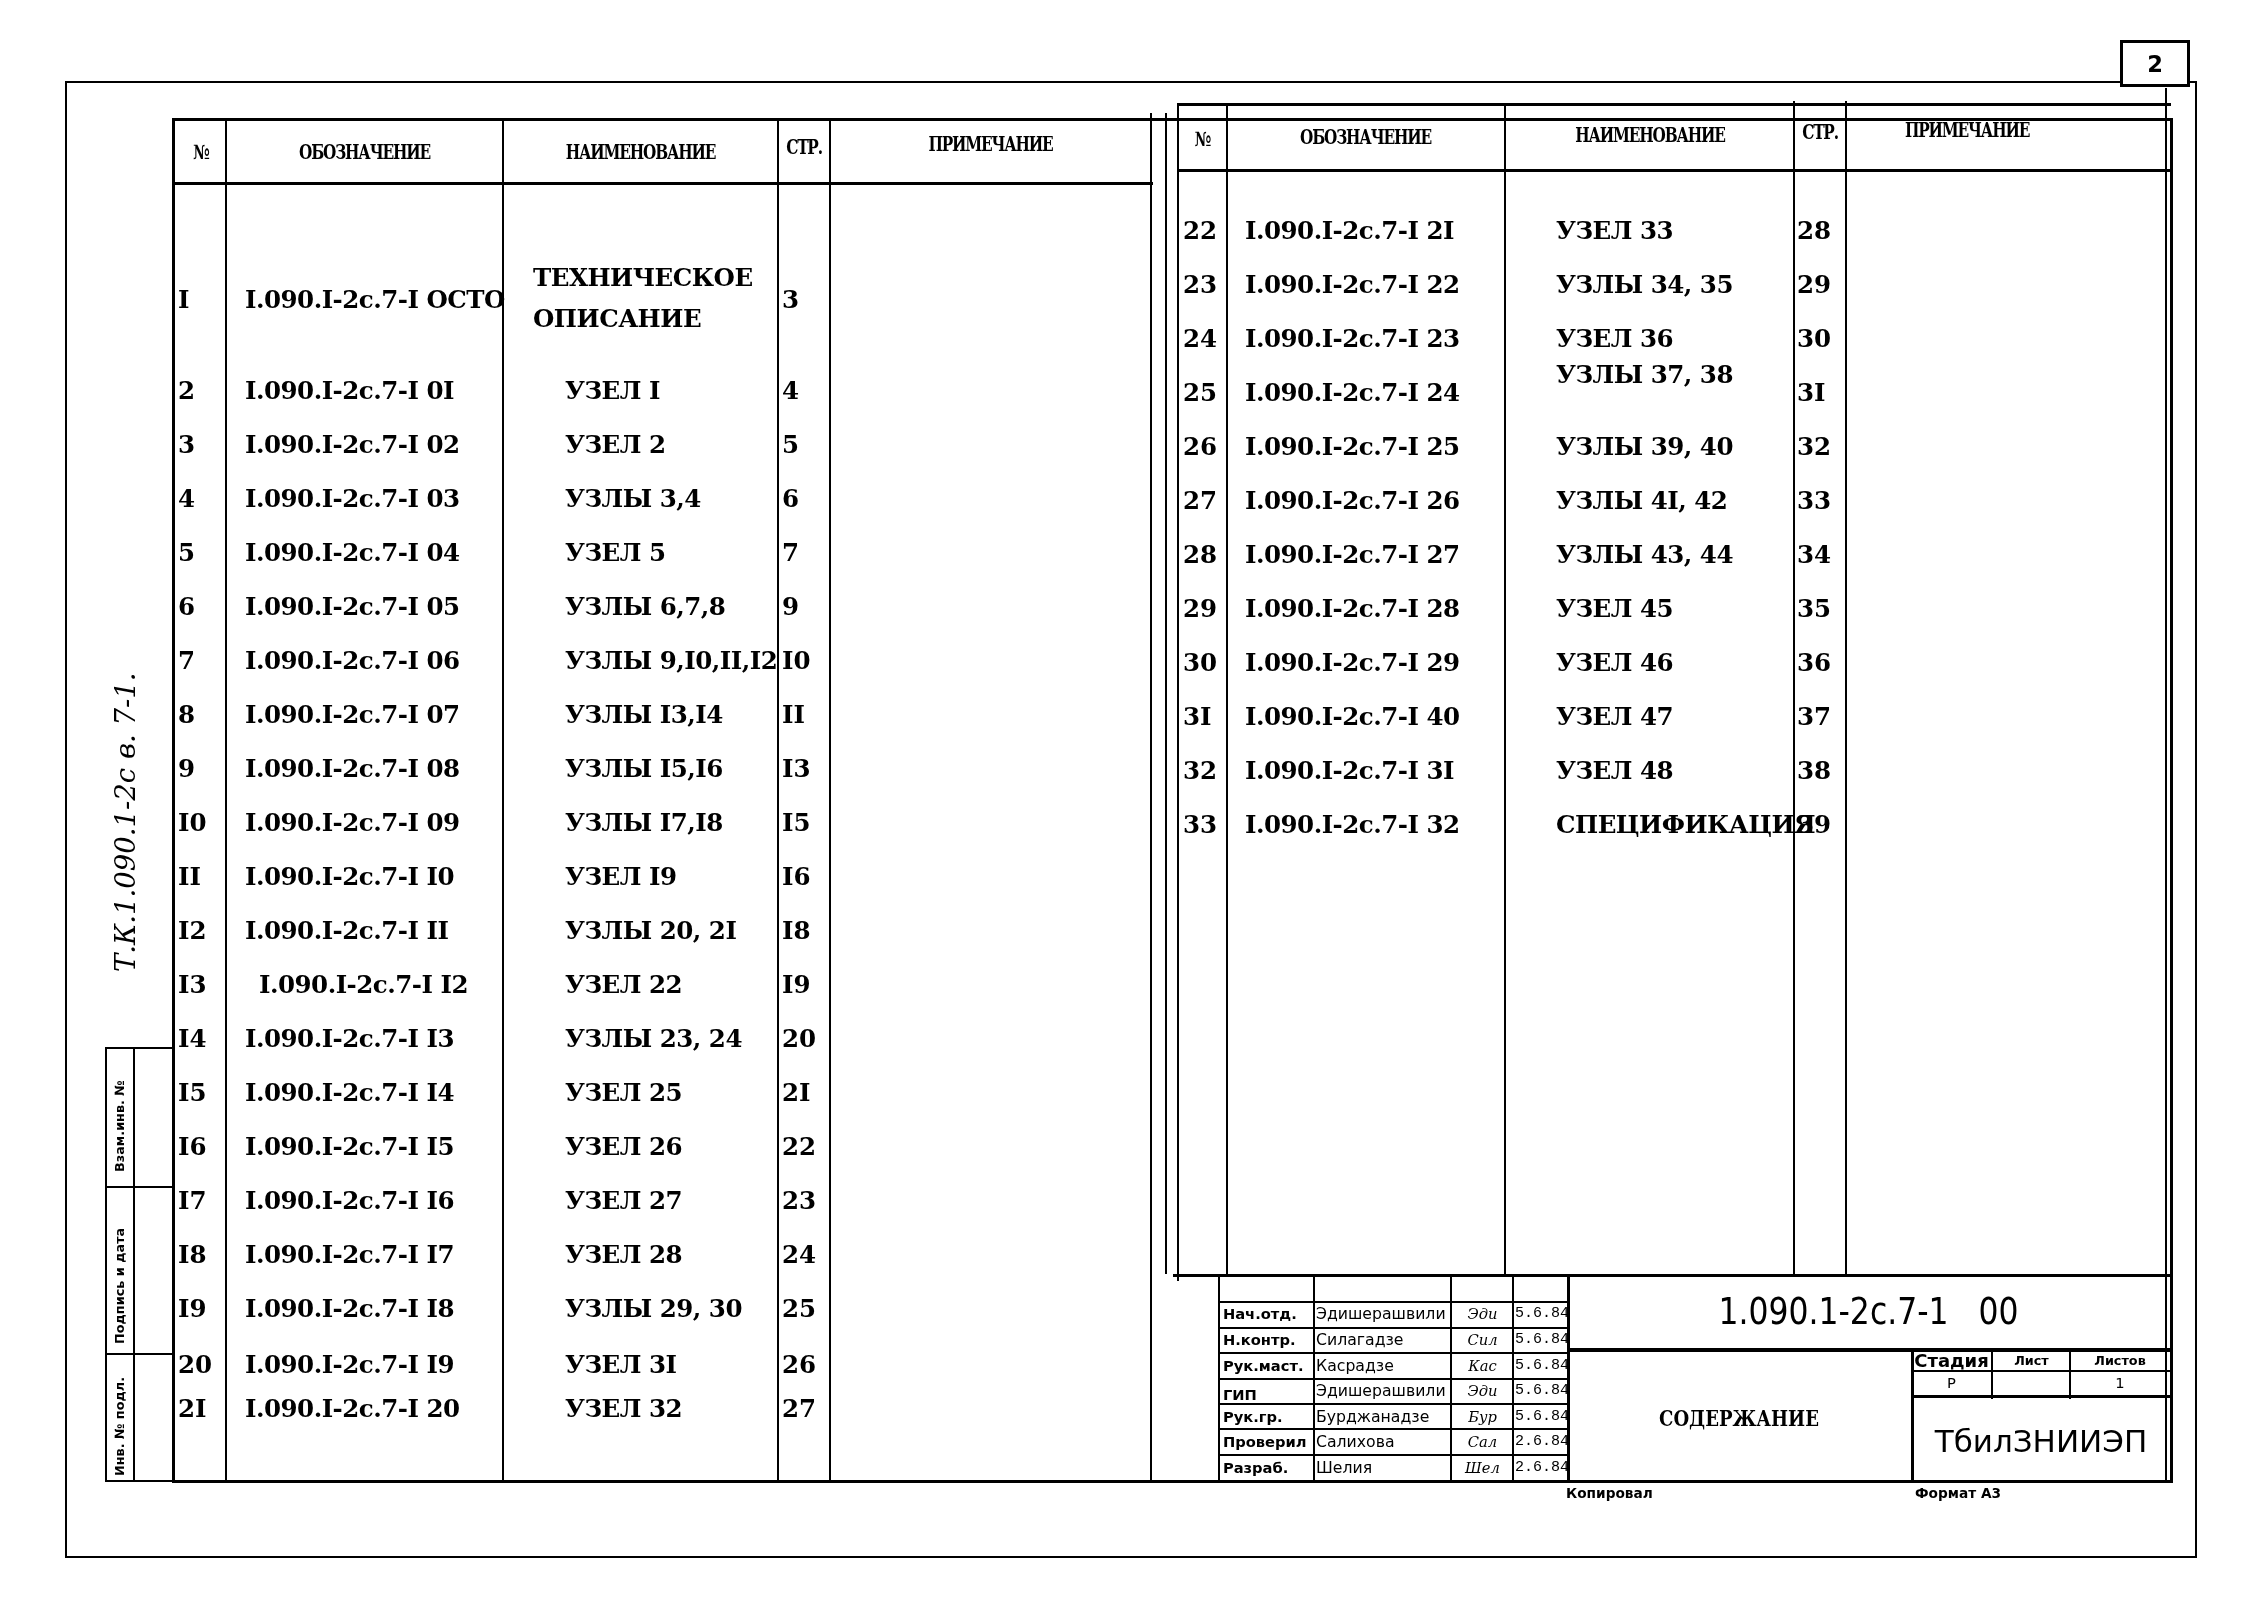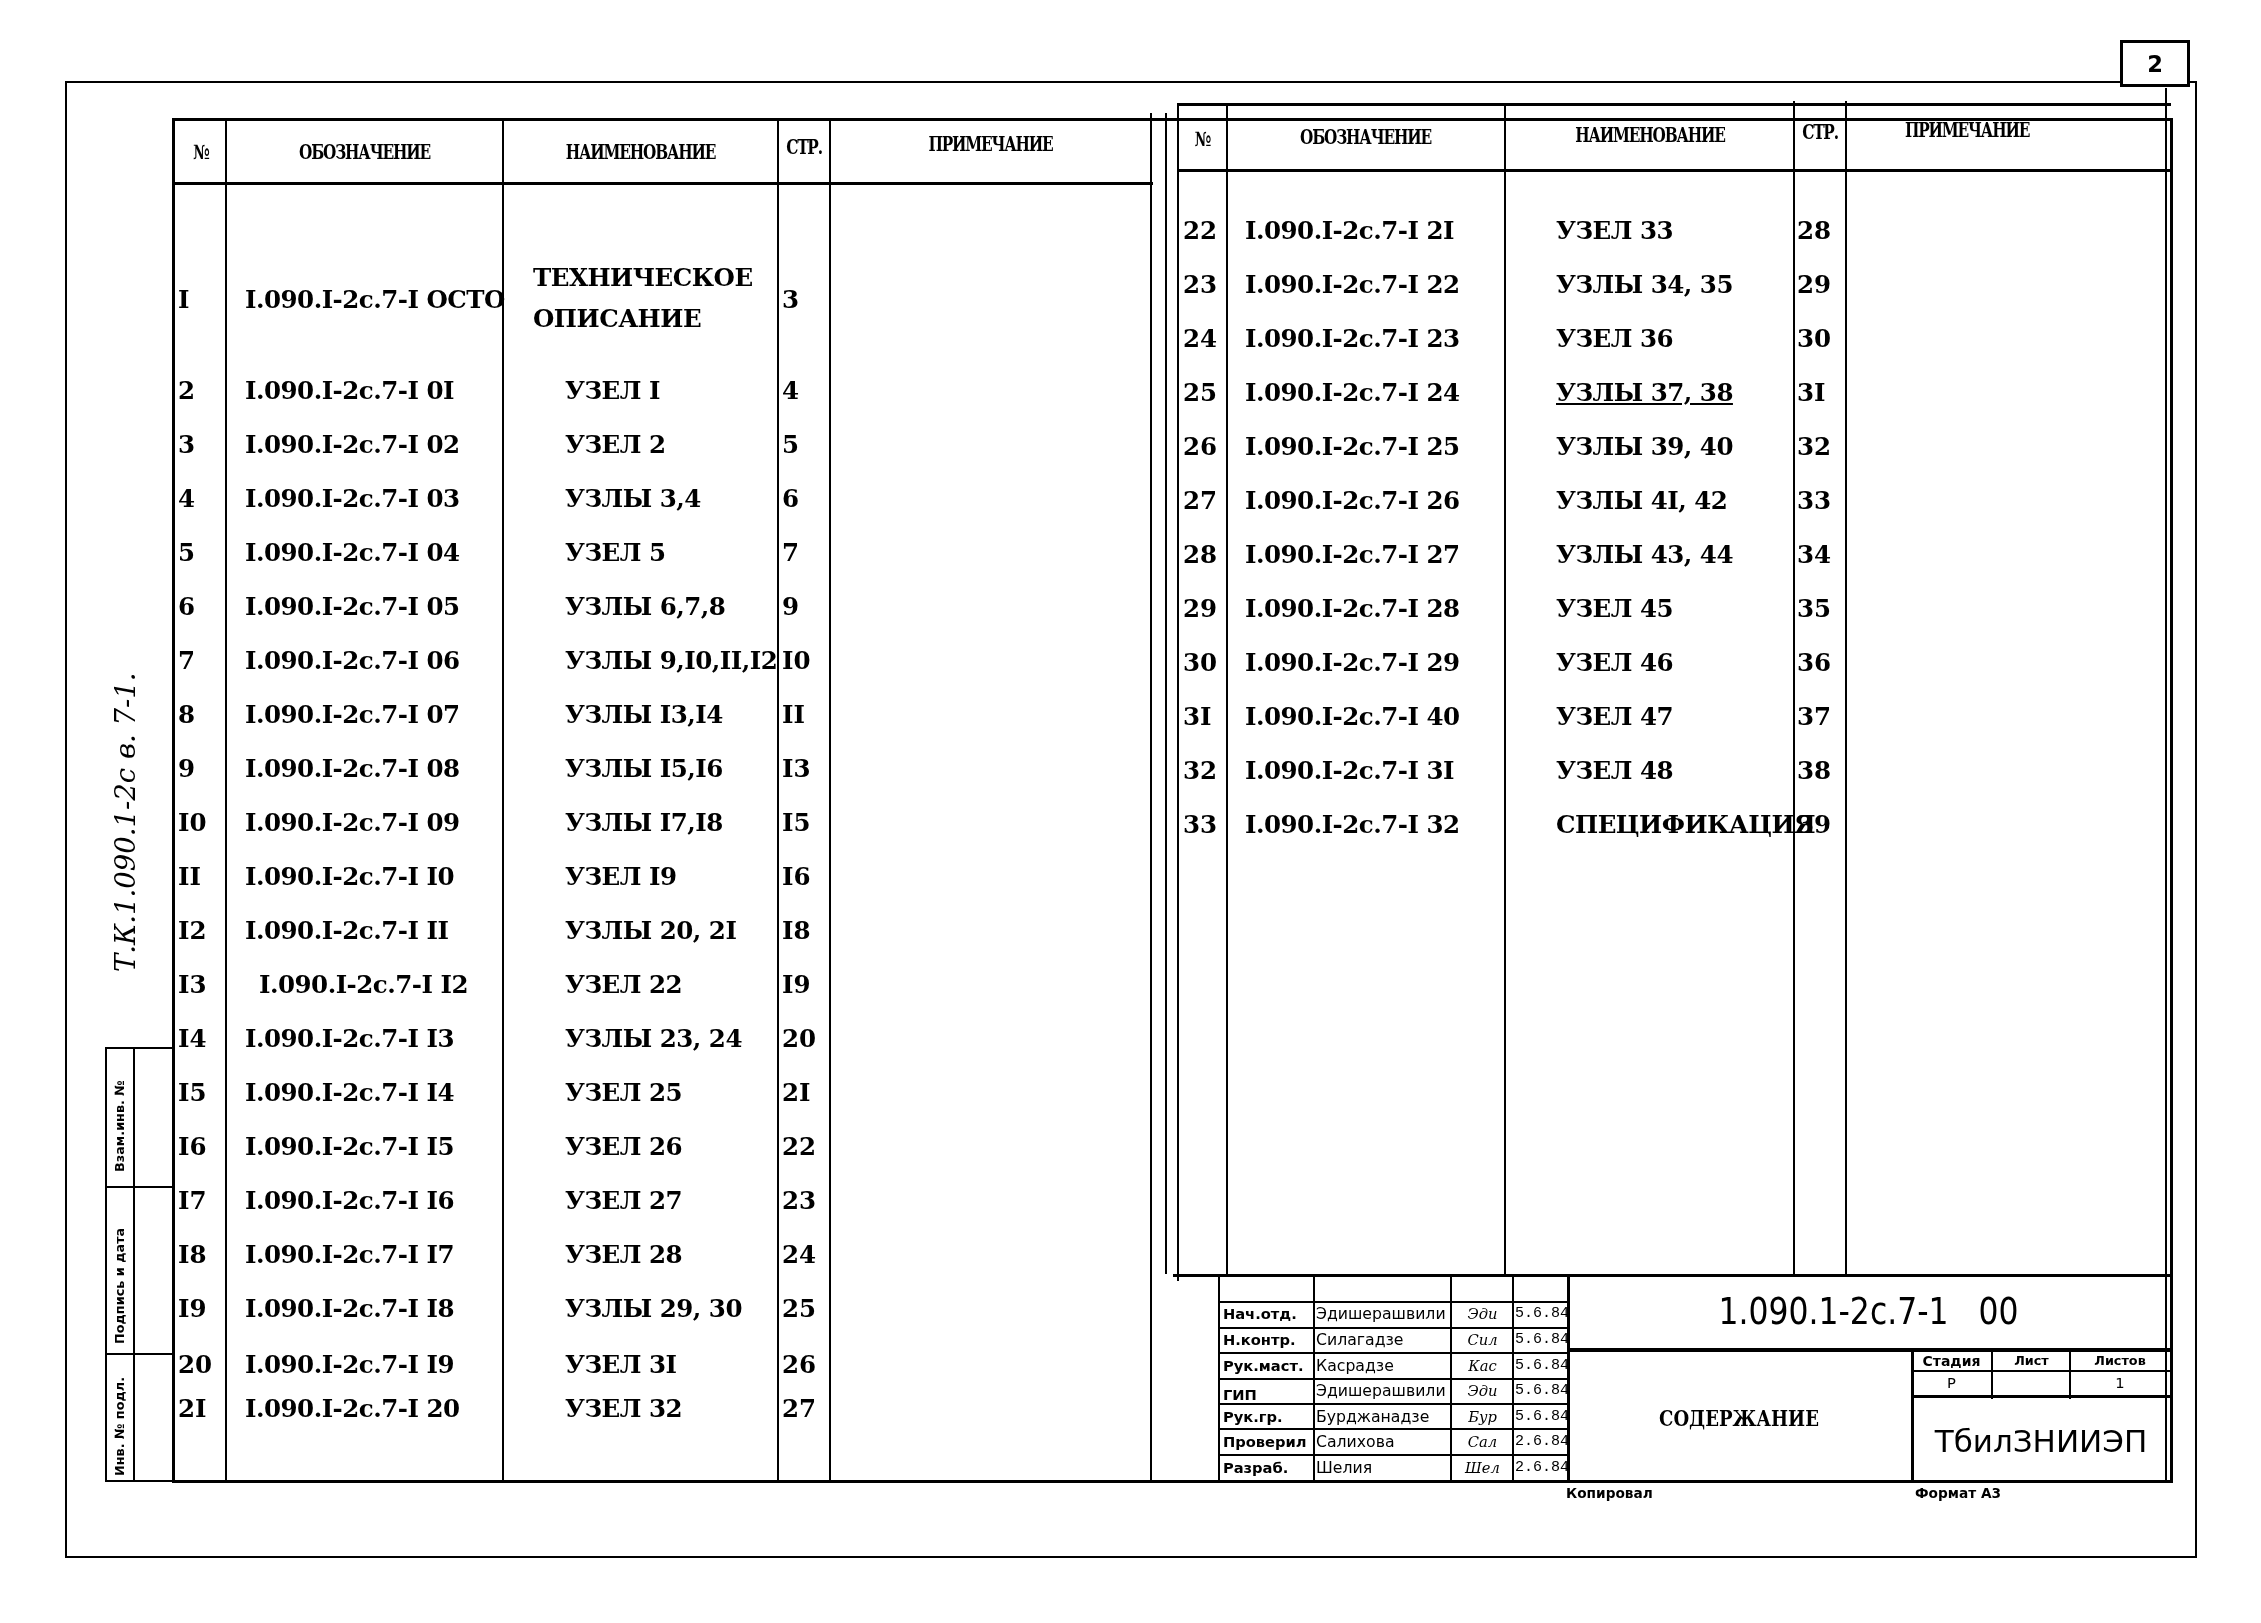--- a/index.html
+++ b/index.html
@@ -220,21 +220,21 @@
       </div>
       <div>
         <div class="cell num" style="left:1183px;top:324px;height:29.5px;">24</div>
         <div class="cell code" style="left:1245px;top:324px;height:29.5px;">I.090.I-2с.7-I 23</div>
         <div class="cell name" style="left:1556px;top:324px;height:29.5px;">УЗЕЛ 36</div>
         <div class="cell num" style="left:1797px;top:324px;height:29.5px;">30</div>
       </div>
       <div>
         <div class="cell num" style="left:1183px;top:378px;height:29.5px;">25</div>
         <div class="cell code" style="left:1245px;top:378px;height:29.5px;">I.090.I-2с.7-I 24</div>
-        <div class="cell name" style="left:1556px;top:378px;height:29.5px;text-decoration:underline;">УЗЛЫ 37, 38</div>
+        <div class="cell name" style="left:1556px;top:360px;height:29.5px;">УЗЛЫ 37, 38</div>
         <div class="cell num" style="left:1797px;top:378px;height:29.5px;">3I</div>
       </div>
       <div>
         <div class="cell num" style="left:1183px;top:432px;height:29.5px;">26</div>
         <div class="cell code" style="left:1245px;top:432px;height:29.5px;">I.090.I-2с.7-I 25</div>
         <div class="cell name" style="left:1556px;top:432px;height:29.5px;">УЗЛЫ 39, 40</div>
         <div class="cell num" style="left:1797px;top:432px;height:29.5px;">32</div>
       </div>
       <div>
         <div class="cell num" style="left:1183px;top:486px;height:29.5px;">27</div>
@@ -350,21 +350,21 @@
   <div class="abs" style="left:1567px;top:1352px;width:344px;height:131px;display:flex;align-items:center;justify-content:center;">
     <span style="font-family:'DejaVu Serif',serif;font-weight:bold;font-size:22.6px;transform:scaleX(0.8);display:inline-block;">СОДЕРЖАНИЕ</span>
   </div>
   <div class="line-v" style="left:1911px;top:1352px;height:131px;"></div>
 
   <div class="abs" style="left:1912px;top:1352px;width:258px;height:47px;">
     <div class="thin-v" style="left:79px;top:0;height:47px;"></div>
     <div class="thin-v" style="left:157px;top:0;height:47px;"></div>
     <div class="thin-h" style="left:0;top:17.7px;width:258px;"></div>
     <div class="line-h" style="left:0;top:43px;width:258px;"></div>
-    <div class="cell" style="left:0;top:0;width:79px;height:17.7px;justify-content:center;font-family:'DejaVu Sans',sans-serif;font-weight:bold;font-size:14px;border-radius:7px;">Стадия</div>
+    <div class="cell" style="left:0;top:0;width:79px;height:17.7px;justify-content:center;font-family:'DejaVu Sans',sans-serif;font-weight:bold;font-size:18px;border-radius:7px;">Стадия</div>
     <div class="cell" style="left:81px;top:0;width:77px;height:17.7px;justify-content:center;font-family:'DejaVu Sans',sans-serif;font-weight:bold;font-size:12.8px;">Лист</div>
     <div class="cell" style="left:159px;top:0;width:98px;height:17.7px;justify-content:center;font-family:'DejaVu Sans',sans-serif;font-weight:bold;font-size:12.8px;">Листов</div>
     <div class="cell" style="left:0;top:17.7px;width:79px;height:25.5px;justify-content:center;font-family:'DejaVu Sans',sans-serif;font-size:14.7px;">Р</div>
     <div class="cell" style="left:81px;top:17.7px;width:77px;height:25.5px;justify-content:center;font-family:'DejaVu Sans',sans-serif;font-size:14.7px;"></div>
     <div class="cell" style="left:159px;top:17.7px;width:98px;height:25.5px;justify-content:center;font-family:'DejaVu Sans',sans-serif;font-size:14.7px;">1</div>
   </div>
 
   <div class="abs" style="left:1912px;top:1399px;width:258px;height:83px;display:flex;align-items:center;justify-content:center;">
     <span style="font-family:'DejaVu Sans',sans-serif;font-size:31px;">ТбилЗНИИЭП</span>
   </div>

